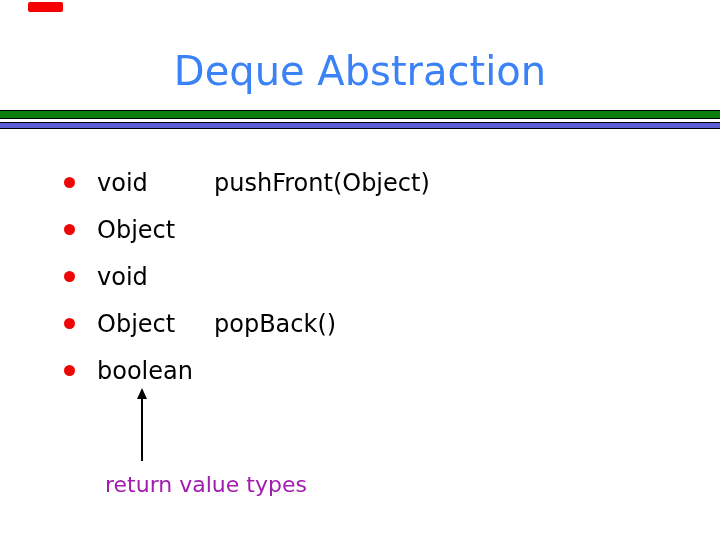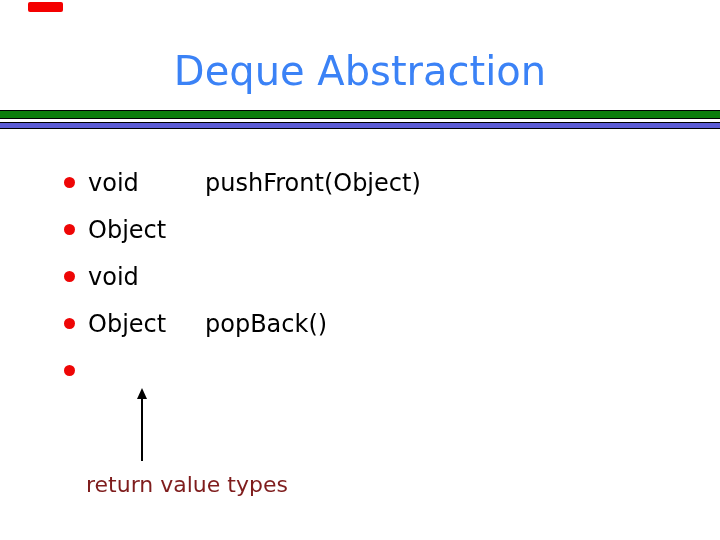--- a/index.html
+++ b/index.html
@@ -78,20 +78,21 @@
     height: 11px;
     border-radius: 50%;
     background: #ee0606;
     margin-right: 13px;
     flex: none;
   }
 
   .return-type {
     width: 117px;
     flex: none;
+    margin-left: 9px;
   }
 
   .method-name { font-weight: normal; }
   .method-params { font-weight: normal; text-align: right; }
 
   .arrow {
     position: absolute;
     left: 136px;
     top: 388px;
     width: 12px;
@@ -106,24 +107,24 @@
   }
   .arrow-line {
     width: 2px;
     height: 62px;
     background: #000;
     margin: 0 auto;
   }
 
   .annotation {
     position: absolute;
-    left: 86px;
+    left: 105px;
     top: 472px;
     font-size: 22px;
-    color: #7f1d1d;
+    color: #a21caf;
     white-space: nowrap;
   }
 </style>
 </head>
 <body>
 
 <div class="red-marker"></div>
 
 <div class="slide-title">Deque Abstraction</div>
 
@@ -149,20 +150,21 @@
   </div>
 
   <div class="bullet-row">
     <span class="bullet-dot"></span>
     <span class="return-type">Object</span>
     <span class="method-sig"><span class="method-name">popBack</span><span class="method-params">()</span></span>
   </div>
 
   <div class="bullet-row">
     <span class="bullet-dot"></span>
+    <span class="return-type">boolean</span>
   </div>
 
 </div>
 
 <div class="arrow">
   <div class="arrow-head"></div>
   <div class="arrow-line"></div>
 </div>
 
 <div class="annotation">return value types</div>

